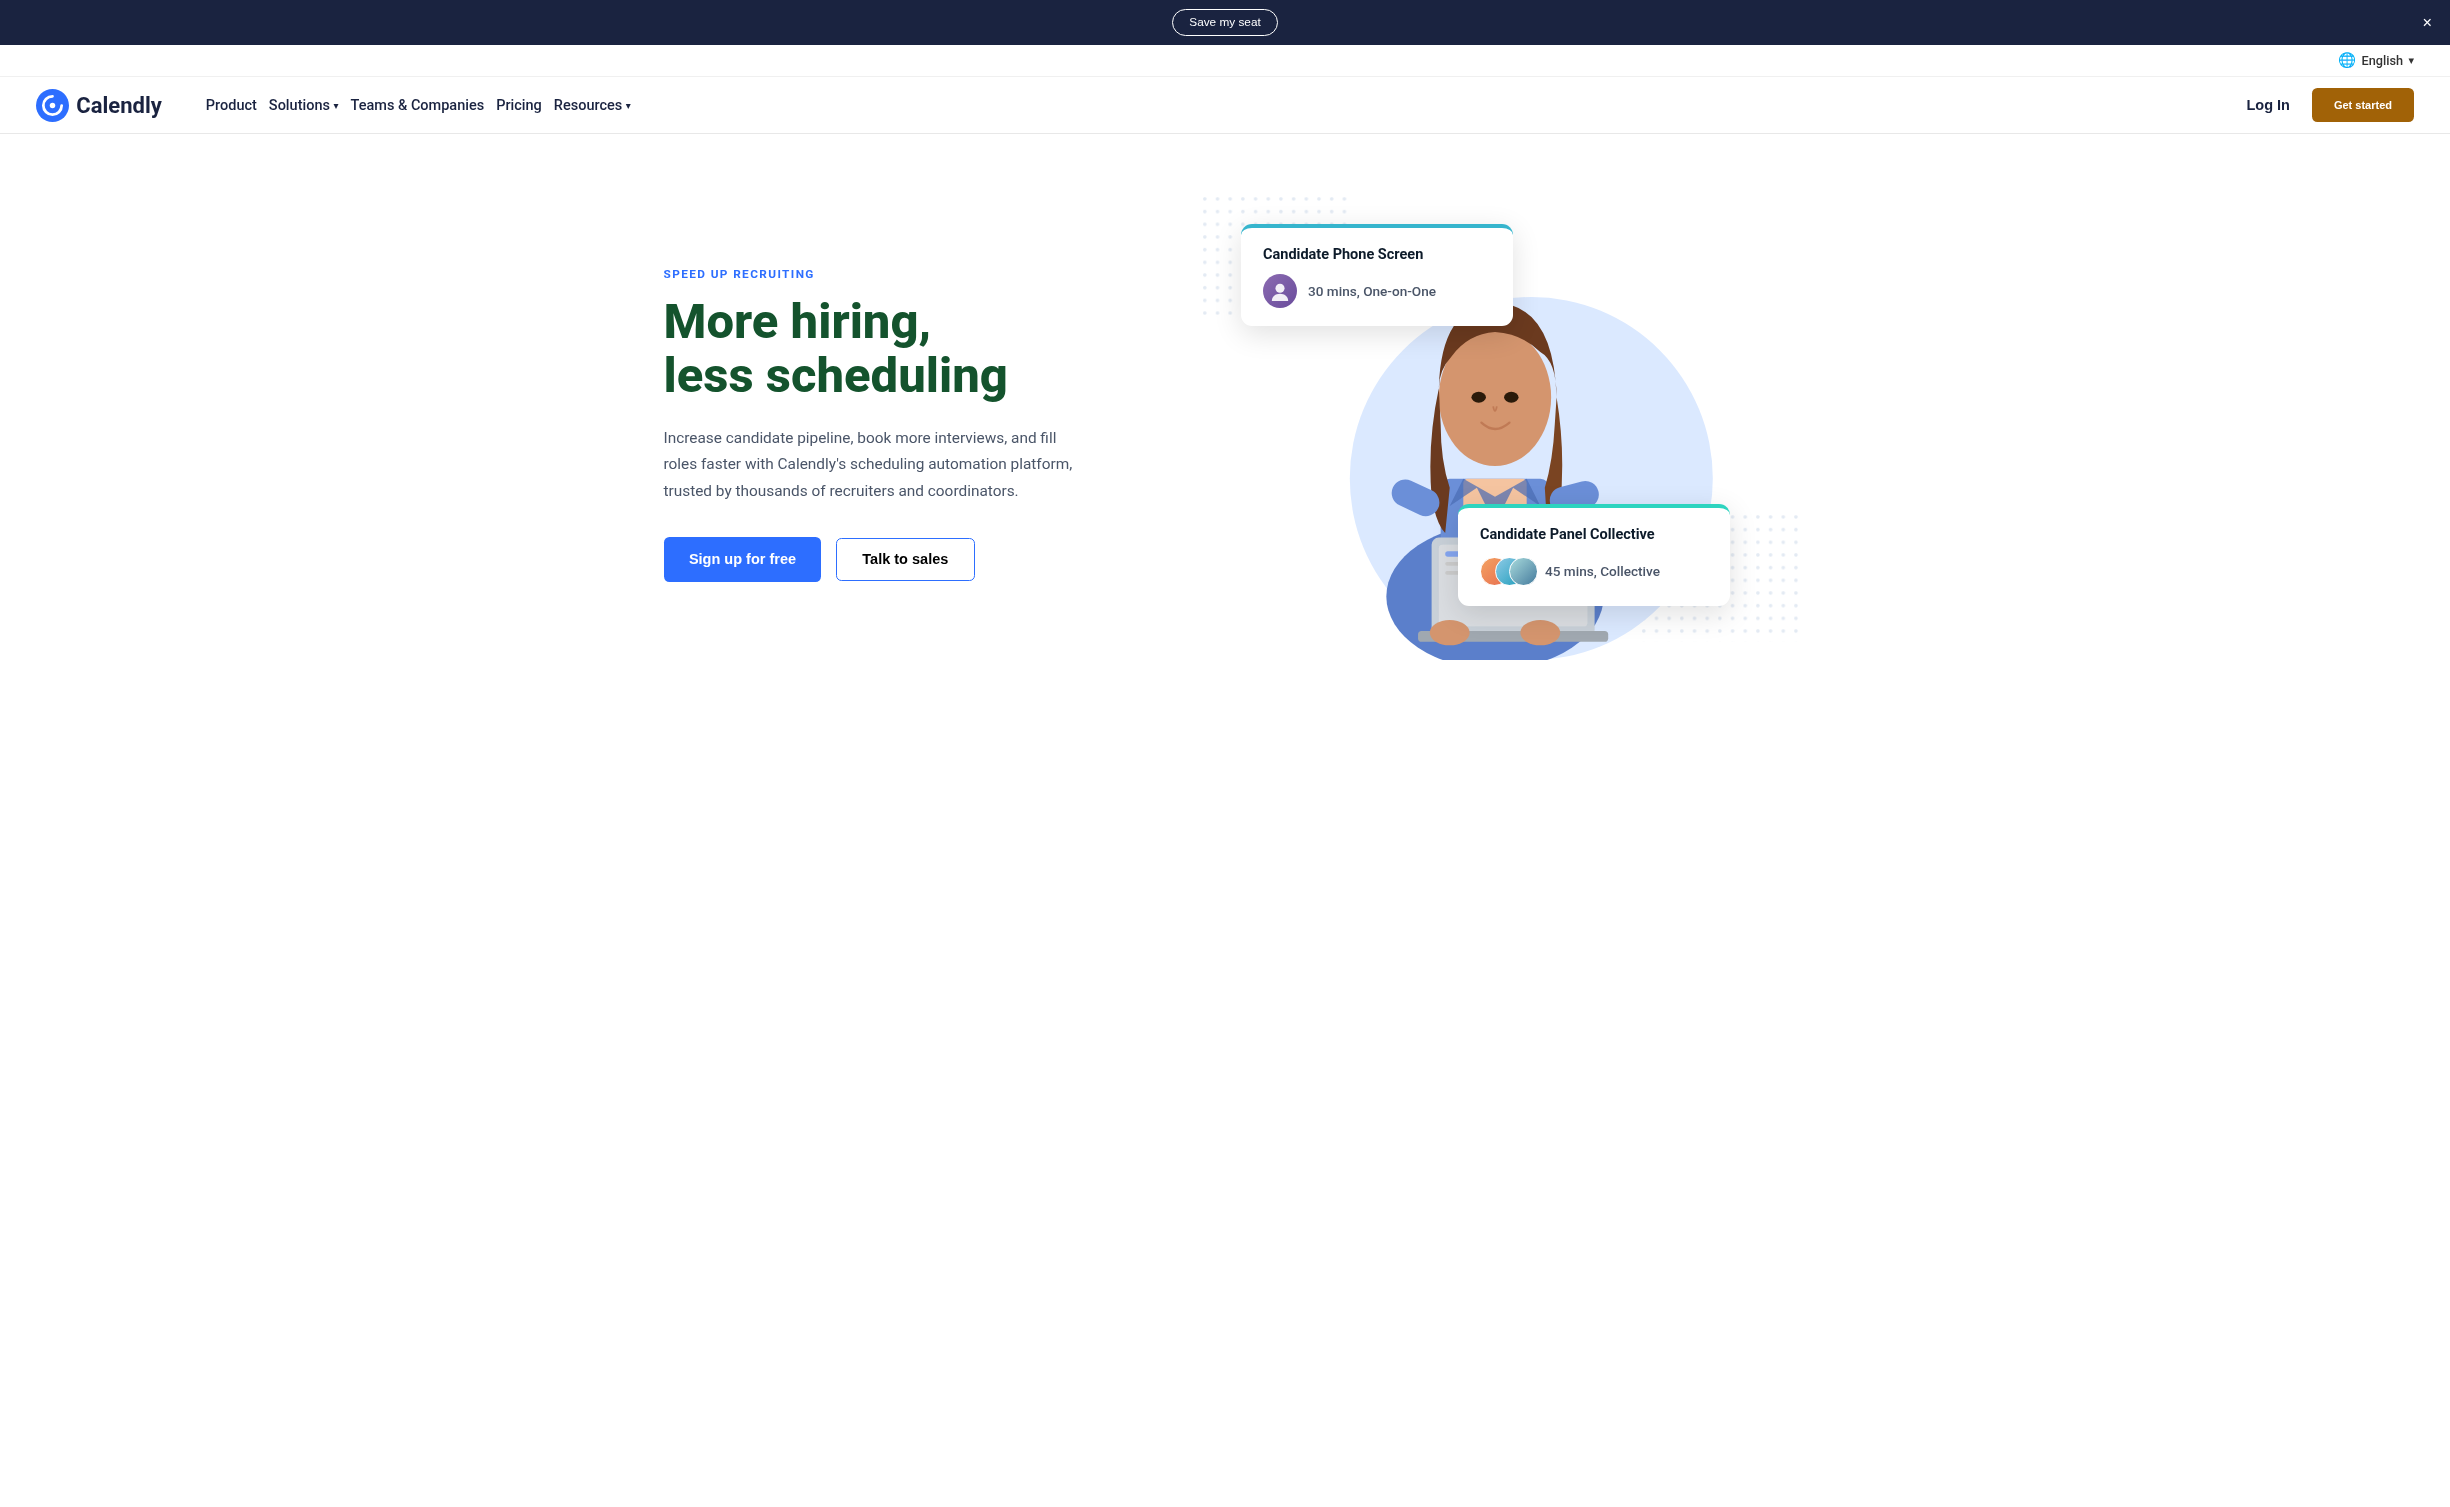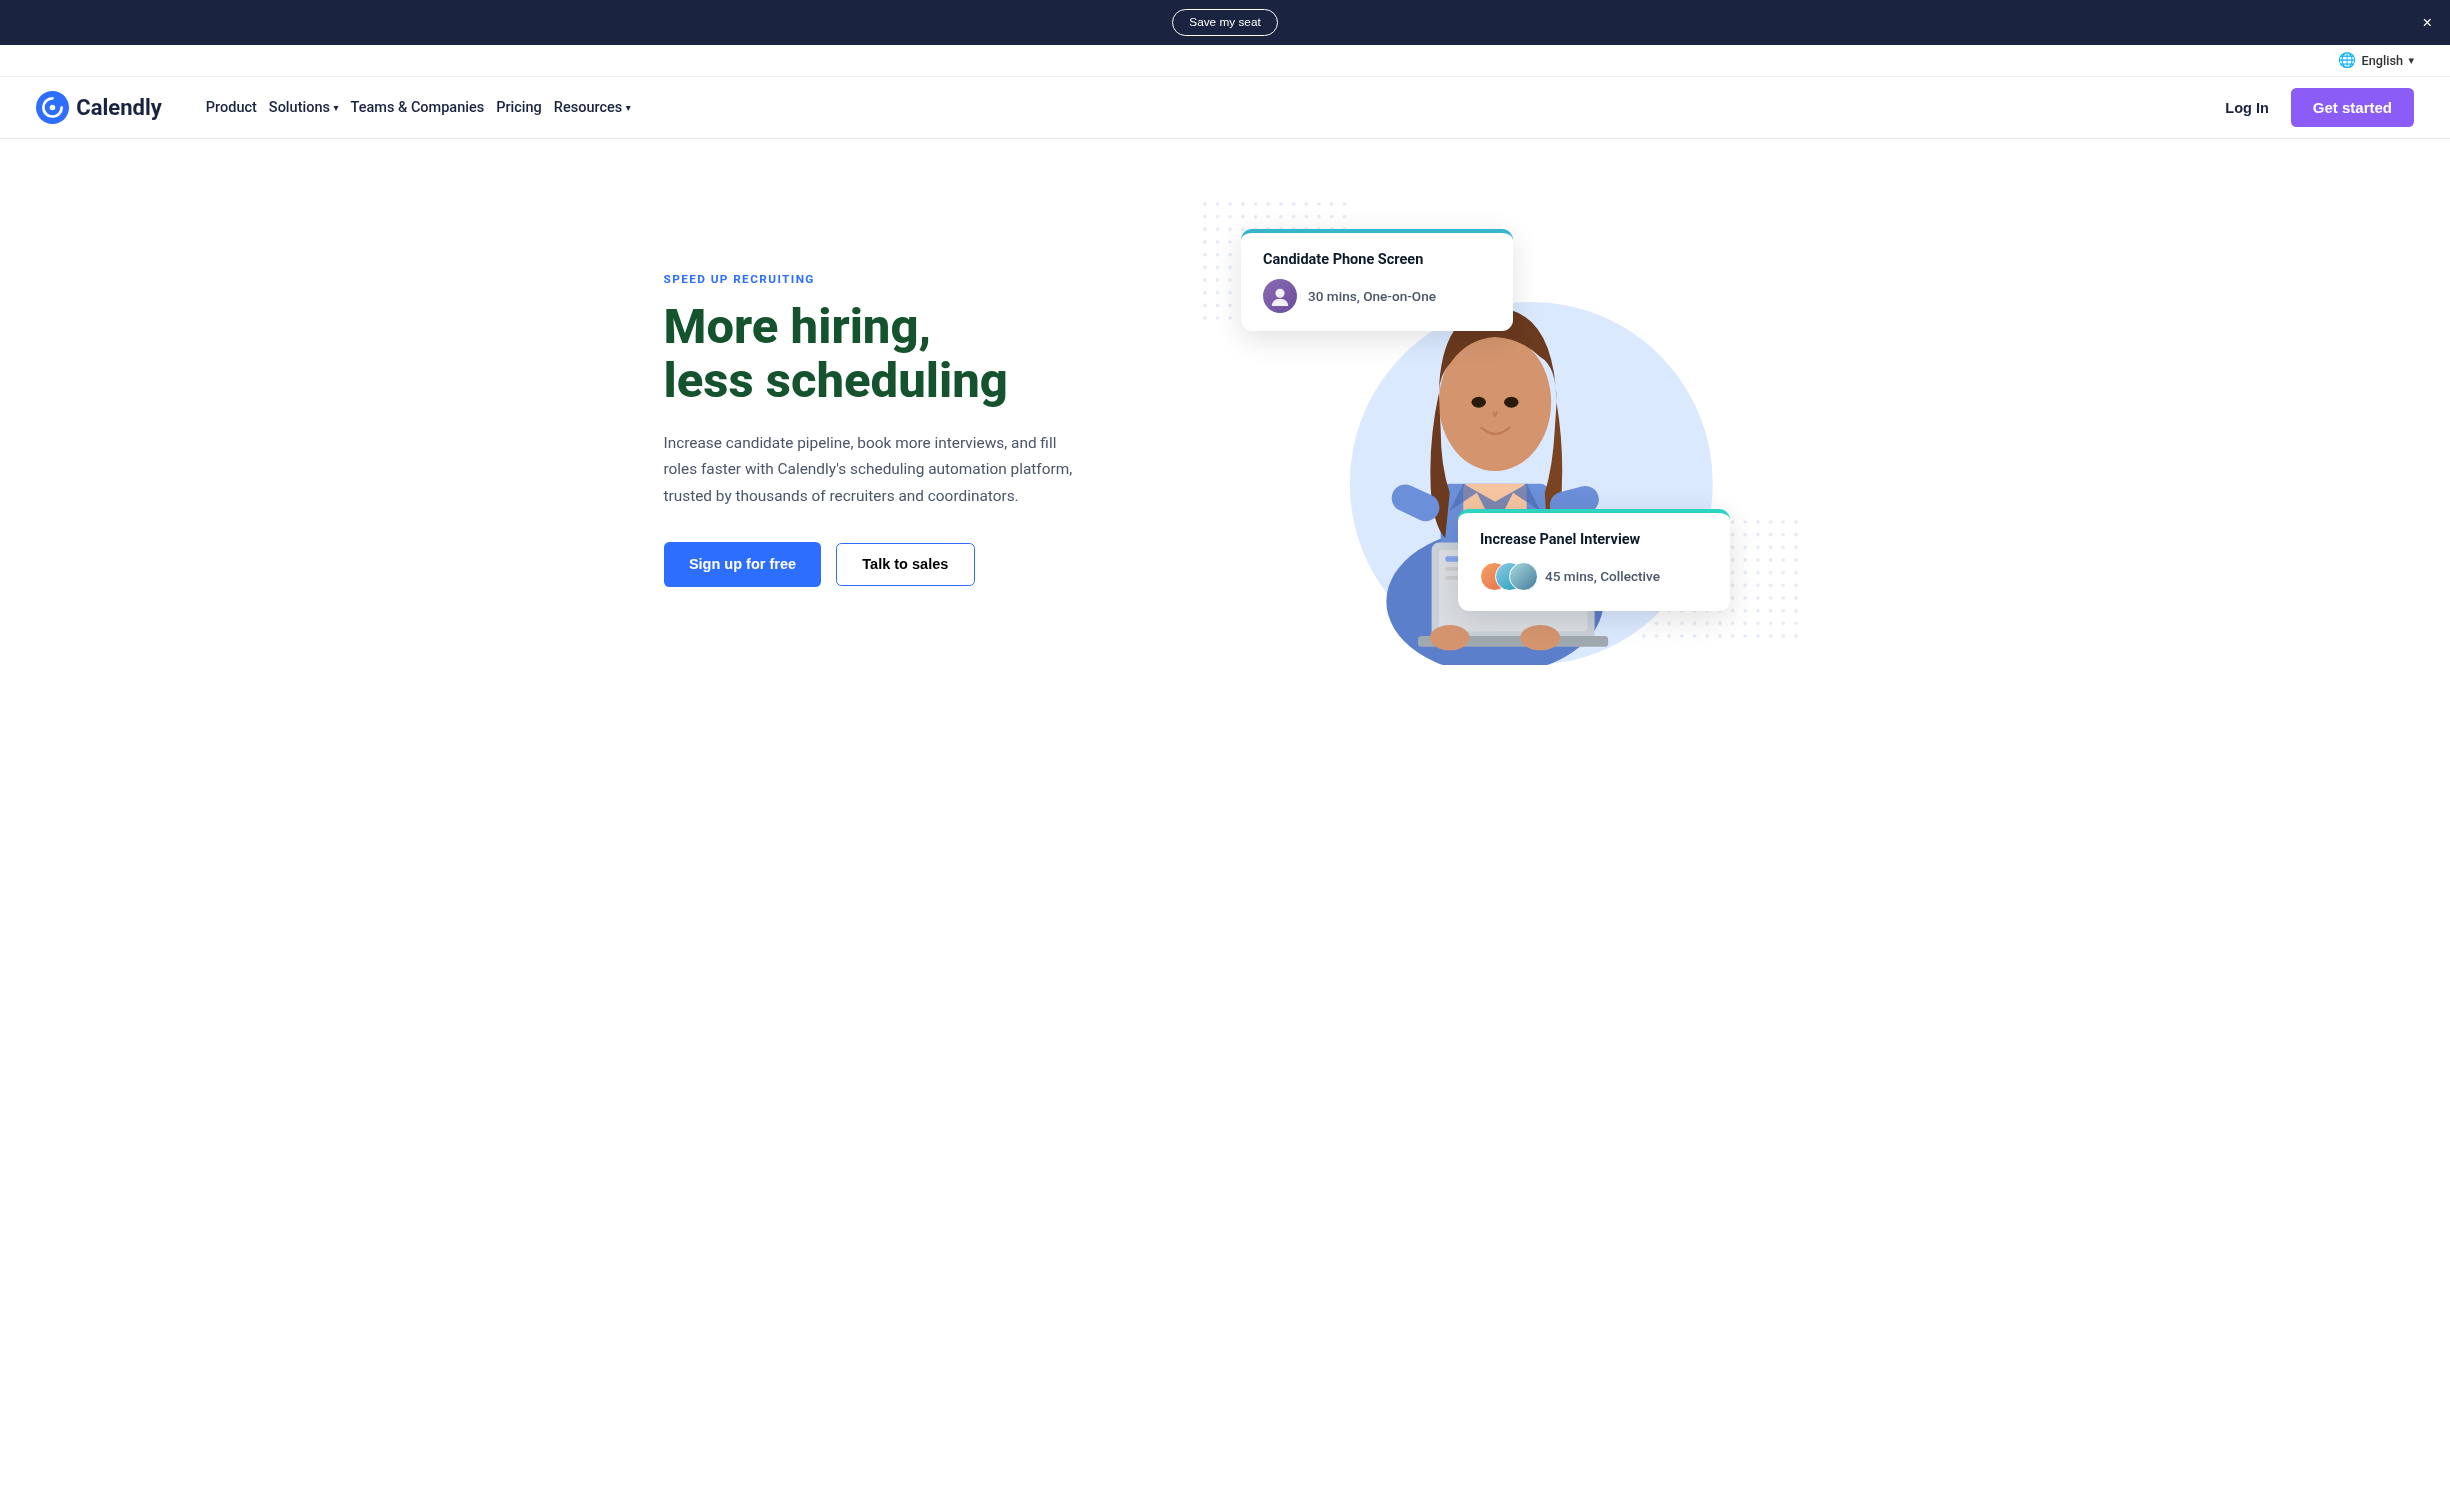--- a/index.html
+++ b/index.html
@@ -104,26 +104,26 @@
     }
     .login-btn {
       background: none;
       border: none;
       color: #1a2340;
       font-size: 14.5px;
       font-weight: 600;
       cursor: pointer;
     }
     .get-started-btn {
-      background: #8b5cf6;
+      background: #a16207;
       color: #fff;
       border: none;
       padding: 11px 22px;
       border-radius: 5.4px;
-      font-size: 15px;
+      font-size: 11px;
       font-weight: 600;
       cursor: pointer;
     }
 
     
     .hero {
       display: flex;
       align-items: center;
       padding: 54px 73px 36px 73px;
       max-width: 1269px;
@@ -425,21 +425,21 @@
             <svg width="20" height="20" viewBox="0 0 22 22" fill="none">
               <circle cx="11" cy="8" r="5" fill="#fff" opacity="0.9"></circle>
               <path d="M2 22c0-5 4-8 9-8s9 3 9 8" fill="#fff" opacity="0.9"></path>
             </svg>
           </div>
           <span class="card-meta">30 mins, One-on-One</span>
         </div>
       </div>
 
       <div class="card-panel-interview">
-        <div class="card-title">Increase Panel Interview</div>
+        <div class="card-title">Candidate Panel Collective</div>
         <div class="card-detail">
           <div class="card-avatars-group">
             <div class="av1" style="background: linear-gradient(135deg, #f4a261, #e76f51);"></div>
             <div class="av2" style="background: linear-gradient(135deg, #8ecae6, #219ebc);"></div>
             <div class="av3" style="background: linear-gradient(135deg, #a8dadc, #457b9d);"></div>
           </div>
           <span class="card-meta">45 mins, Collective</span>
         </div>
       </div>
 

